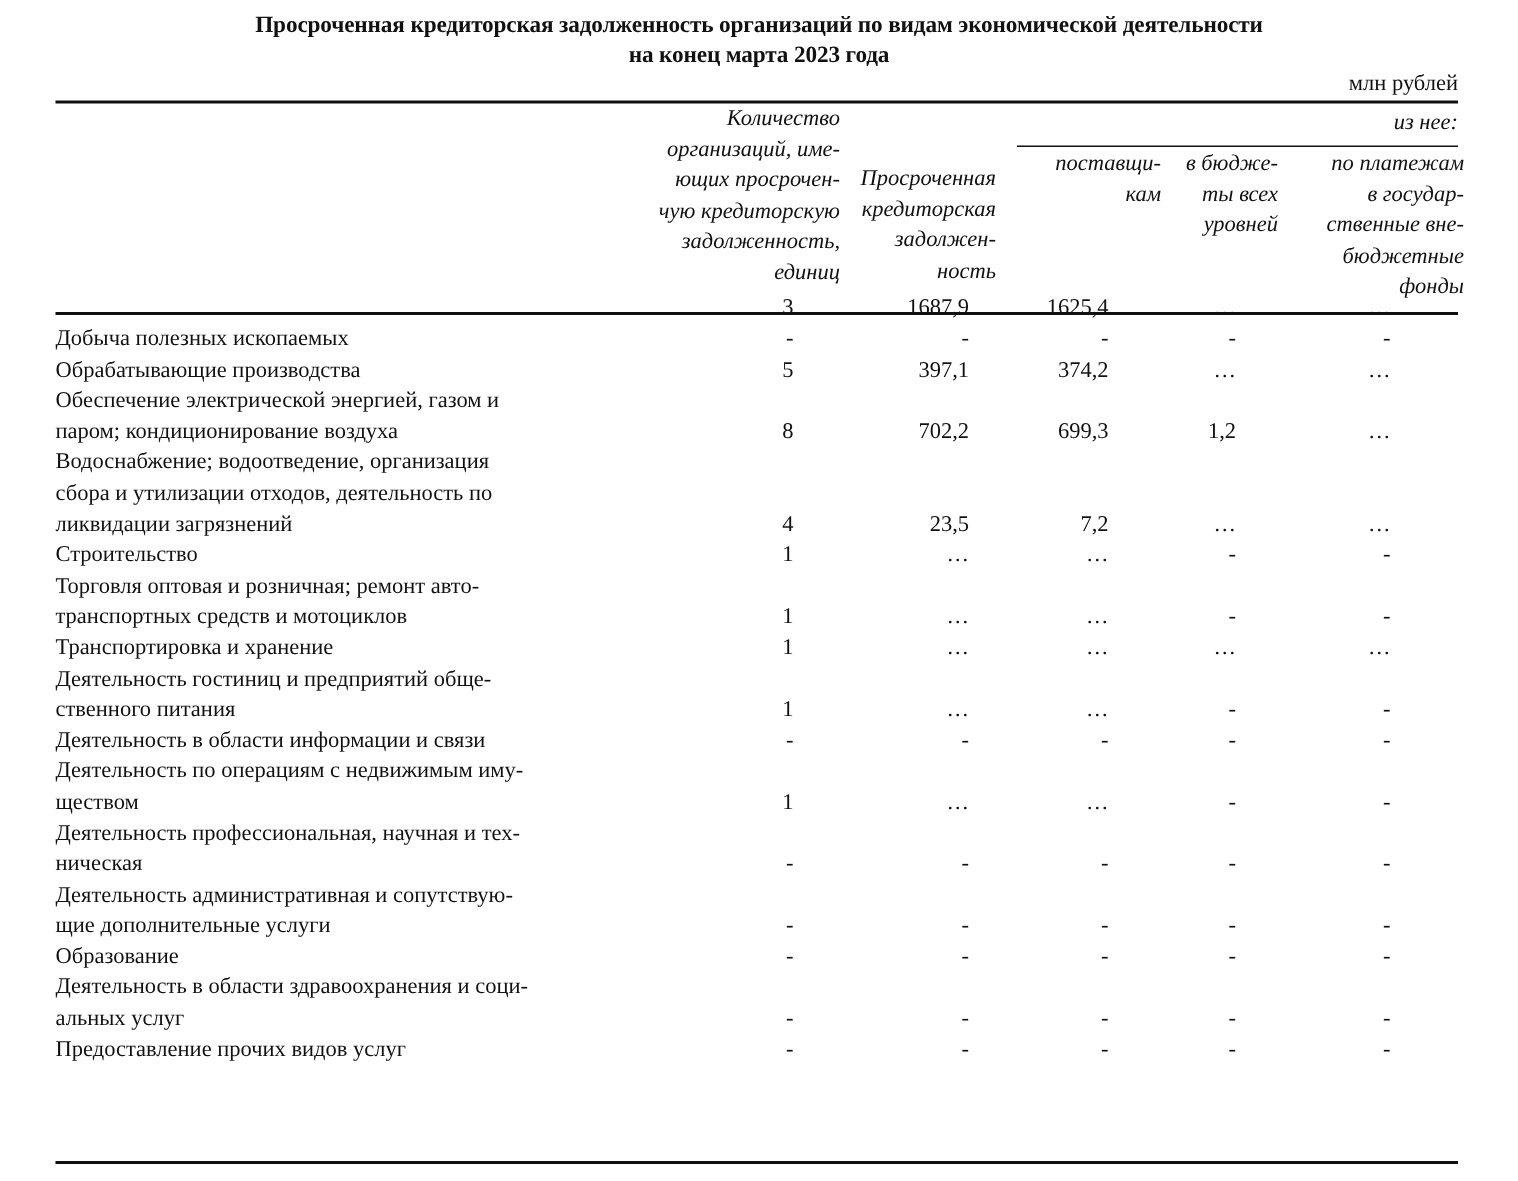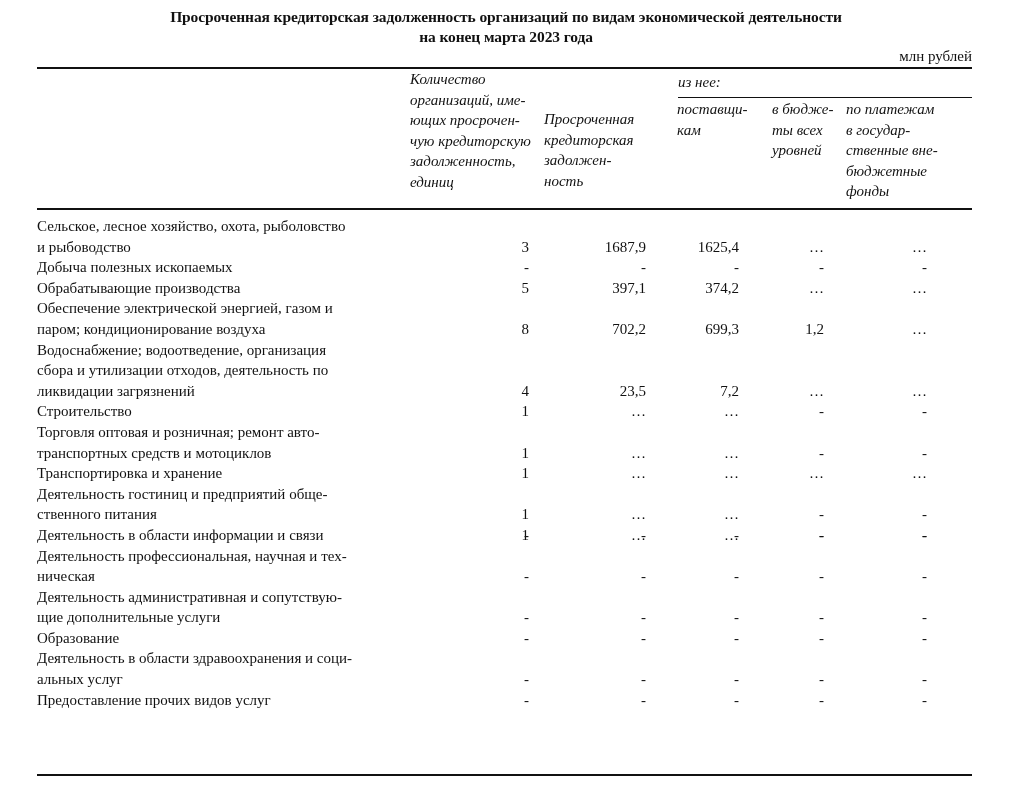--- a/index.html
+++ b/index.html
@@ -45,21 +45,21 @@
     .hline.top { top: 67px; }
     .hline.headbottom { top: 208px; }
     .hline.bottom { top: 774px; }
     .hline.sub { left: 678px; width: 294px; height: 1px; top: 97px; }
 
     .hcell {
       position: absolute;
       font-style: italic;
       font-size: 15px;
       line-height: 20.5px;
-      text-align: left;
+      text-align: right;
       white-space: pre-line;
     }
     .hcell.c1 { left: 410px; width: 150px; top: 69px; }
     .hcell.c2 { left: 544px; width: 120px; top: 69px; margin-top: 40px; }
     .hcell.iz { left: 678px; width: 294px; top: 72px; }
     .hcell.c3 { left: 677px; width: 97px; top: 99px; }
     .hcell.c4 { left: 772px; width: 80px; top: 99px; }
     .hcell.c5 { left: 846px; width: 130px; top: 99px; }
 
     .rows {
@@ -121,22 +121,20 @@
 <div class="hcell c5">по платежам
 в государ-
 ственные вне-
 бюджетные
 фонды</div>
 
 <div class="hline headbottom"></div>
 
 <div class="rows" id="rows">
     <div class="row">
-      <span class="label">Сельское, лесное хозяйство, охота, рыболовство
-и рыбоводство</span>
       <span class="v n1">3</span>
       <span class="v n2">1687,9</span>
       <span class="v n3">1625,4</span>
       <span class="v n4">…</span>
       <span class="v n5">…</span>
     </div>
     <div class="row">
       <span class="label">Добыча полезных ископаемых</span>
       <span class="v n1">-</span>
       <span class="v n2">-</span>
@@ -207,20 +205,22 @@
     </div>
     <div class="row">
       <span class="label">Деятельность в области информации и связи</span>
       <span class="v n1">-</span>
       <span class="v n2">-</span>
       <span class="v n3">-</span>
       <span class="v n4">-</span>
       <span class="v n5">-</span>
     </div>
     <div class="row">
+      <span class="label">Деятельность по операциям с недвижимым иму-
+ществом</span>
       <span class="v n1">1</span>
       <span class="v n2">…</span>
       <span class="v n3">…</span>
       <span class="v n4">-</span>
       <span class="v n5">-</span>
     </div>
     <div class="row">
       <span class="label">Деятельность профессиональная, научная и тех-
 ническая</span>
       <span class="v n1">-</span>

